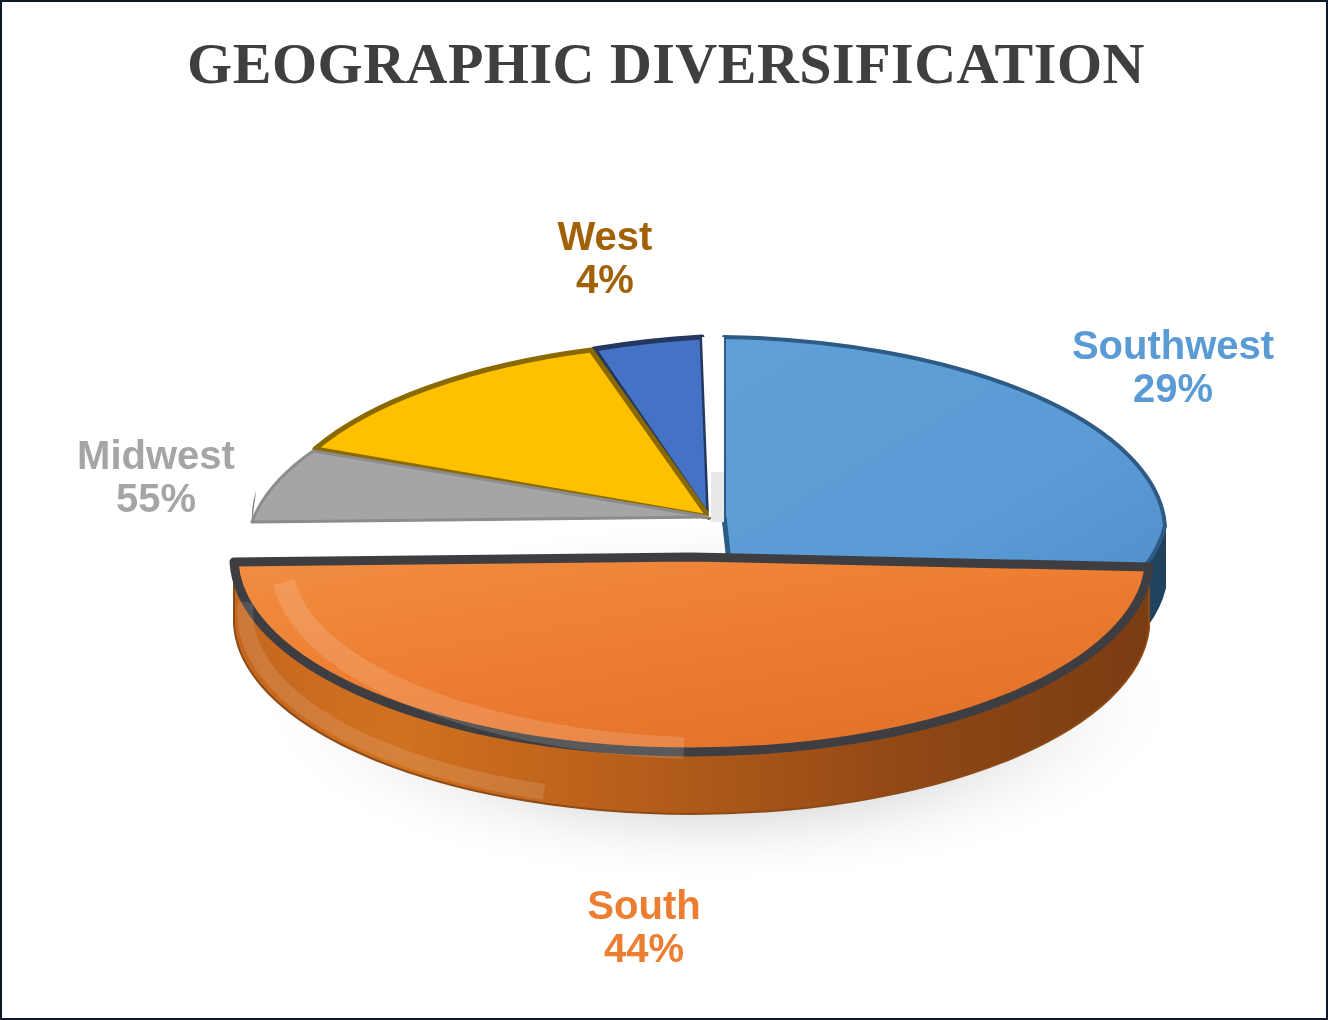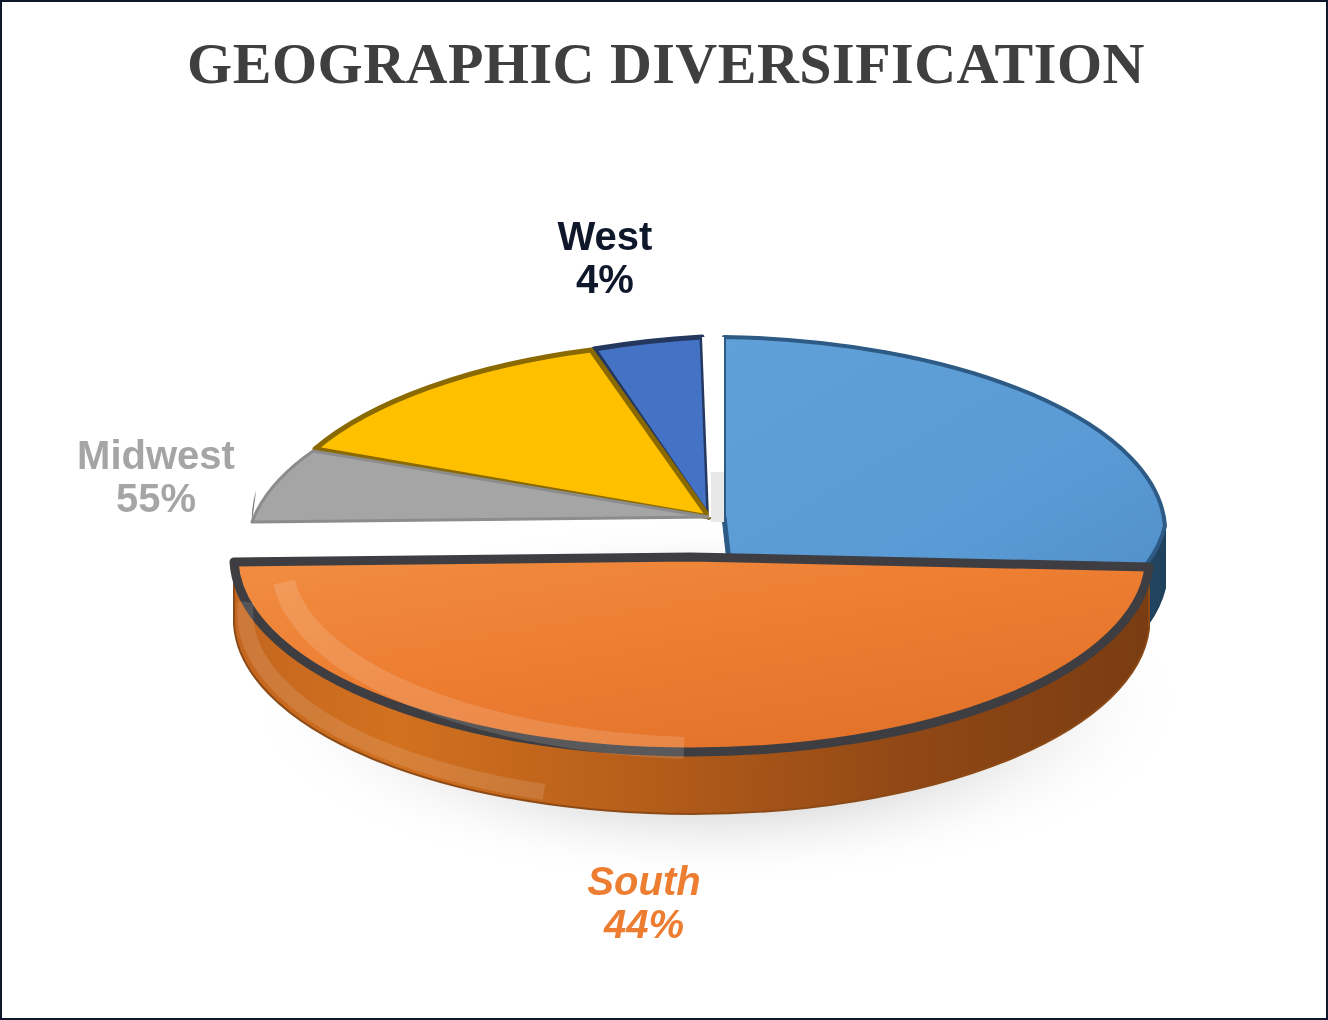--- a/index.html
+++ b/index.html
@@ -49,40 +49,39 @@
   #label-southwest {
     left: 1040px;
     top: 322px;
     width: 262px;
     color: #5b9bd5;
   }
   #label-west {
     left: 498px;
     top: 213px;
     width: 210px;
-    color: #0f172a;
+    color: #a16207;
   }
   #label-midatlantic {
     left: 246px;
     top: 178px;
     width: 200px;
     color: #ffc000;
   }
   #label-midwest {
     left: 38px;
     top: 432px;
     width: 232px;
     color: #a5a5a5;
   }
   #label-south {
     left: 512px;
-    top: 858px;
+    top: 882px;
     width: 260px;
     color: #ed7d31;
-    font-style: italic;
   }
 </style>
 </head>
 <body>
 
 <div id="page">
 
   <div id="chart-title">GEOGRAPHIC DIVERSIFICATION</div>
 
   <svg id="pie-svg" width="1328" height="1020" viewBox="0 0 1328 1020">
@@ -162,20 +161,22 @@
 
       <path d="M 262 560 A 450 190 0 0 0 560 750" fill="none" stroke="#ffffff" stroke-opacity="0.12" stroke-width="16"></path>
     </g>
 
     <path d="M 250 520 A 458 195 0 0 1 254 489 L 254 489 Z" fill="#7a7a7a"></path>
 
     <path d="M 700 335 L 707 515 L 722 515 L 722 335 Z" fill="#ffffff"></path>
     <rect x="709" y="470" width="13" height="50" fill="#e8e8e8"></rect>
   </svg>
 
+  <div class="slice-label" id="label-southwest">Southwest
+29%</div>
 
   <div class="slice-label" id="label-west">West
 4%</div>
 
 
   <div class="slice-label" id="label-midwest">Midwest
 55%</div>
 
   <div class="slice-label" id="label-south">South
 44%</div>

